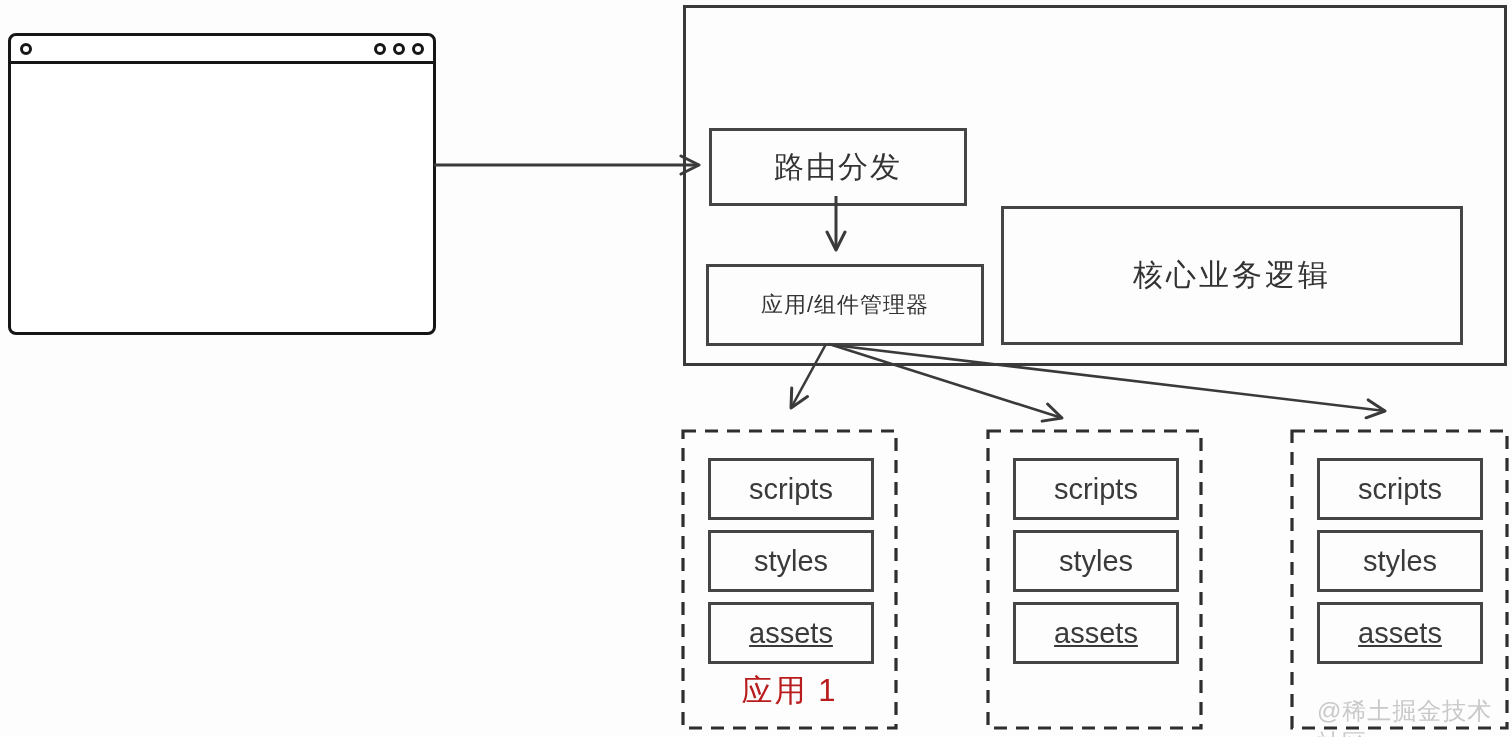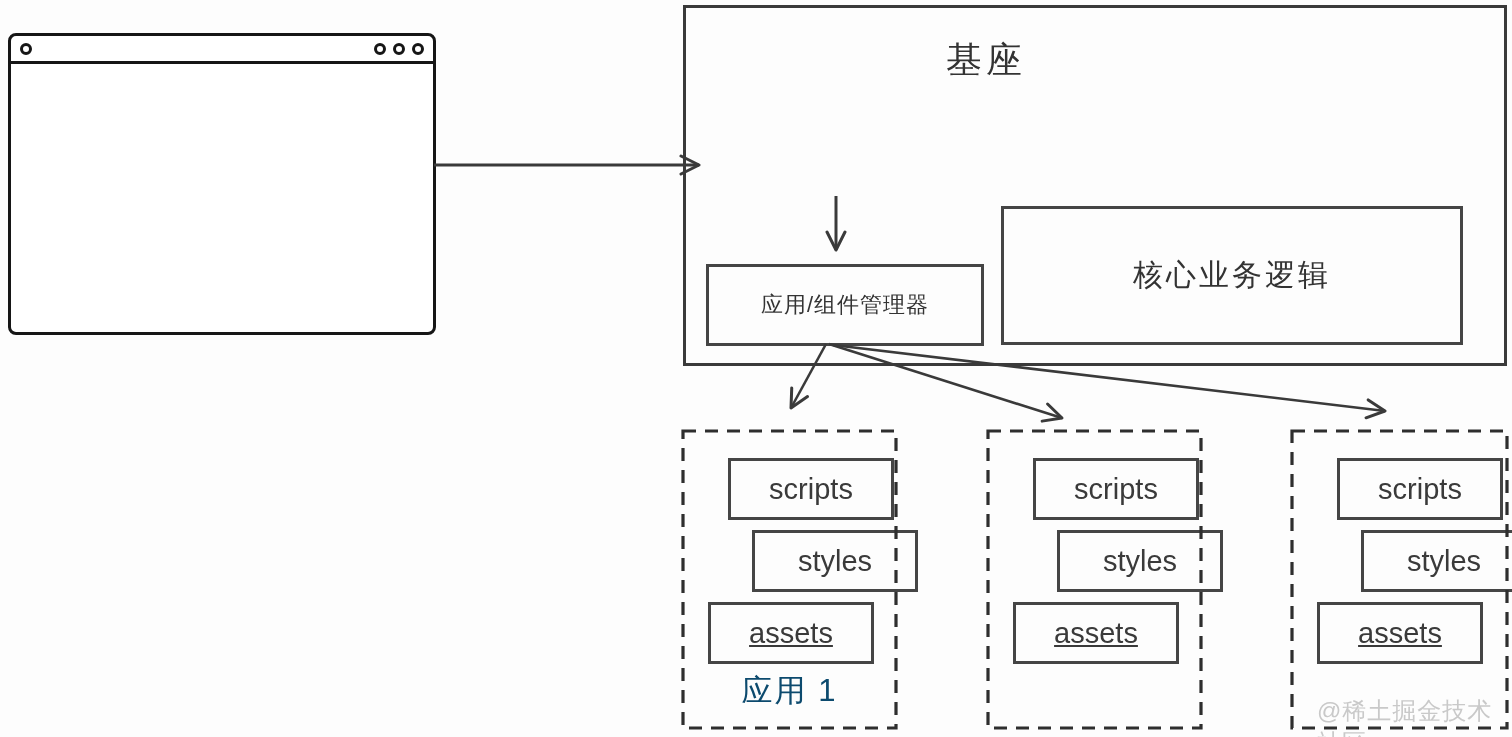--- a/index.html
+++ b/index.html
@@ -25,23 +25,23 @@
   .manager{left:20px;top:256px;width:272px;height:76px;font-size:22px;letter-spacing:1px;}
   .core{left:315px;top:198px;width:456px;height:133px;font-size:30px;letter-spacing:3px;}
 
   
   .app{position:absolute;top:430px;width:215px;height:299px;}
   .app1{left:682px;} .app2{left:987px;} .app3{left:1291px;}
   .asset-box{position:absolute;left:26px;width:160px;height:56px;
     border:3px solid #454545;background:#fdfdfd;
     display:flex;align-items:center;justify-content:center;
     font-size:29px;color:#3a3a3a;}
-  .asset-0{top:28px;margin-left:20px;} .asset-1{top:100px;margin-left:44px;} .asset-2{top:172px;text-decoration:underline;}
+  .asset-0{top:28px;} .asset-1{top:100px;} .asset-2{top:172px;text-decoration:underline;}
   .app-name{position:absolute;left:0;top:240px;width:100%;text-align:center;
-    font-size:31px;color:#0c4a6e;letter-spacing:2px;}
+    font-size:31px;color:#b91c1c;letter-spacing:2px;}
 
   .watermark{position:absolute;left:1317px;top:695px;width:195px;
     font-size:24px;color:#c9c9c9;letter-spacing:1px;z-index:6;}
 
   .arrows{position:absolute;left:0;top:0;z-index:4;pointer-events:none;}
 </style>
 </head>
 <body>
 
 <div id="canvas">
@@ -51,21 +51,21 @@
       <span class="dot"></span>
       <span class="dot-group">
         <span class="dot"></span>
         <span class="dot"></span>
         <span class="dot"></span>
       </span>
     </div>
   </div>
 
   <div class="base">
-    <div class="base-title">基座</div>
+    <div class="node route">路由分发</div>
     <div class="node manager">应用/组件管理器</div>
     <div class="node core">核心业务逻辑</div>
   </div>
 
   <div class="app app1">
     <div class="asset-box asset-0">scripts</div>
     <div class="asset-box asset-1">styles</div>
     <div class="asset-box asset-2">assets</div>
     <div class="app-name">应用 1</div>
   </div>

